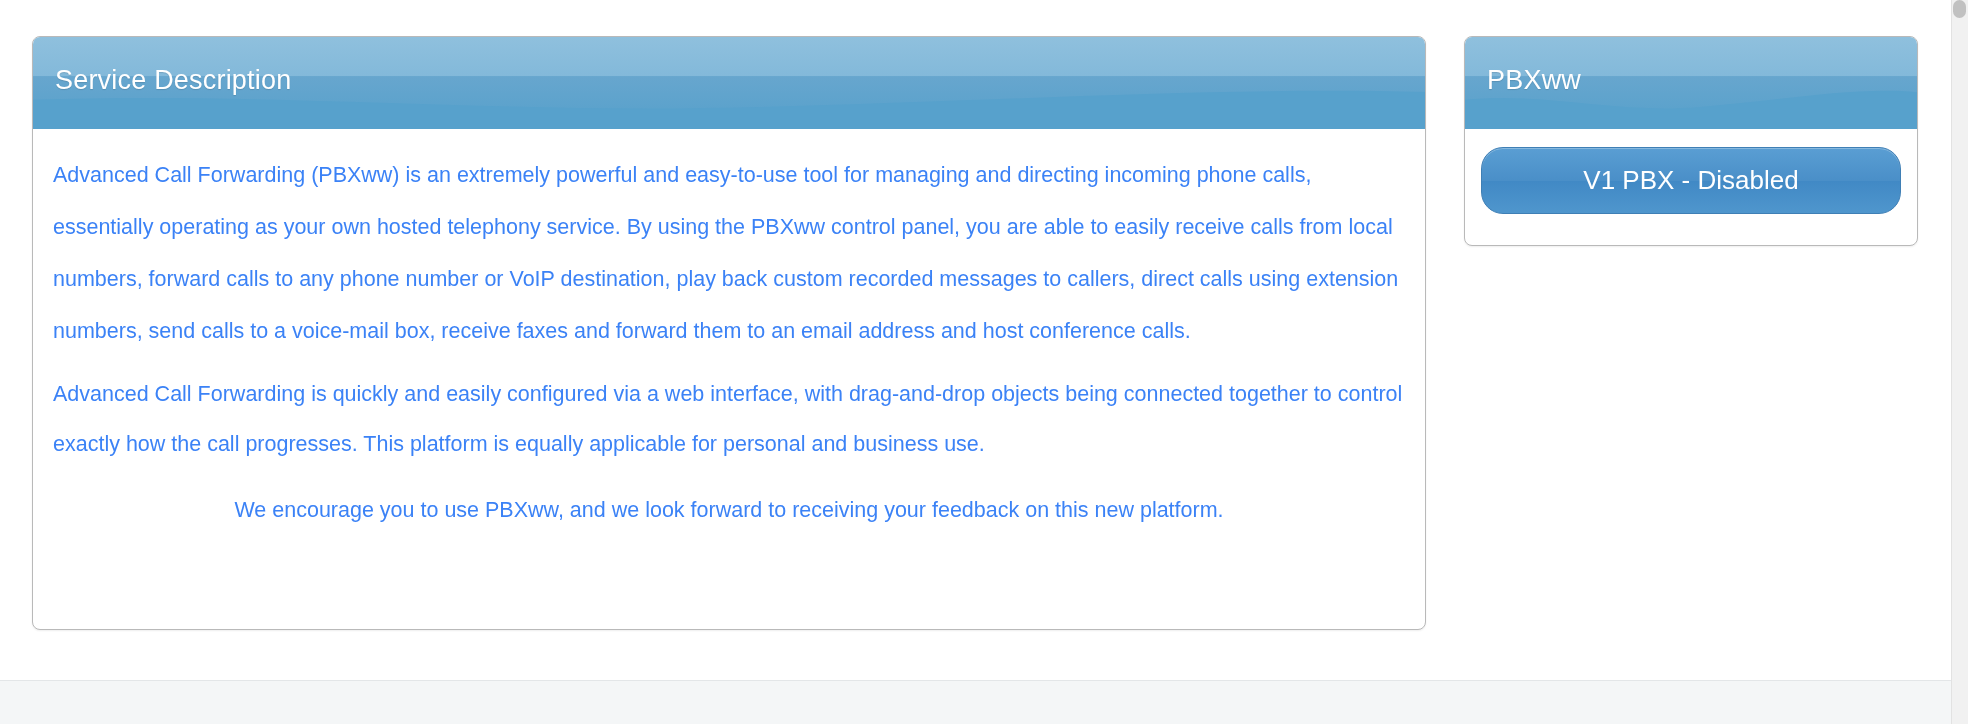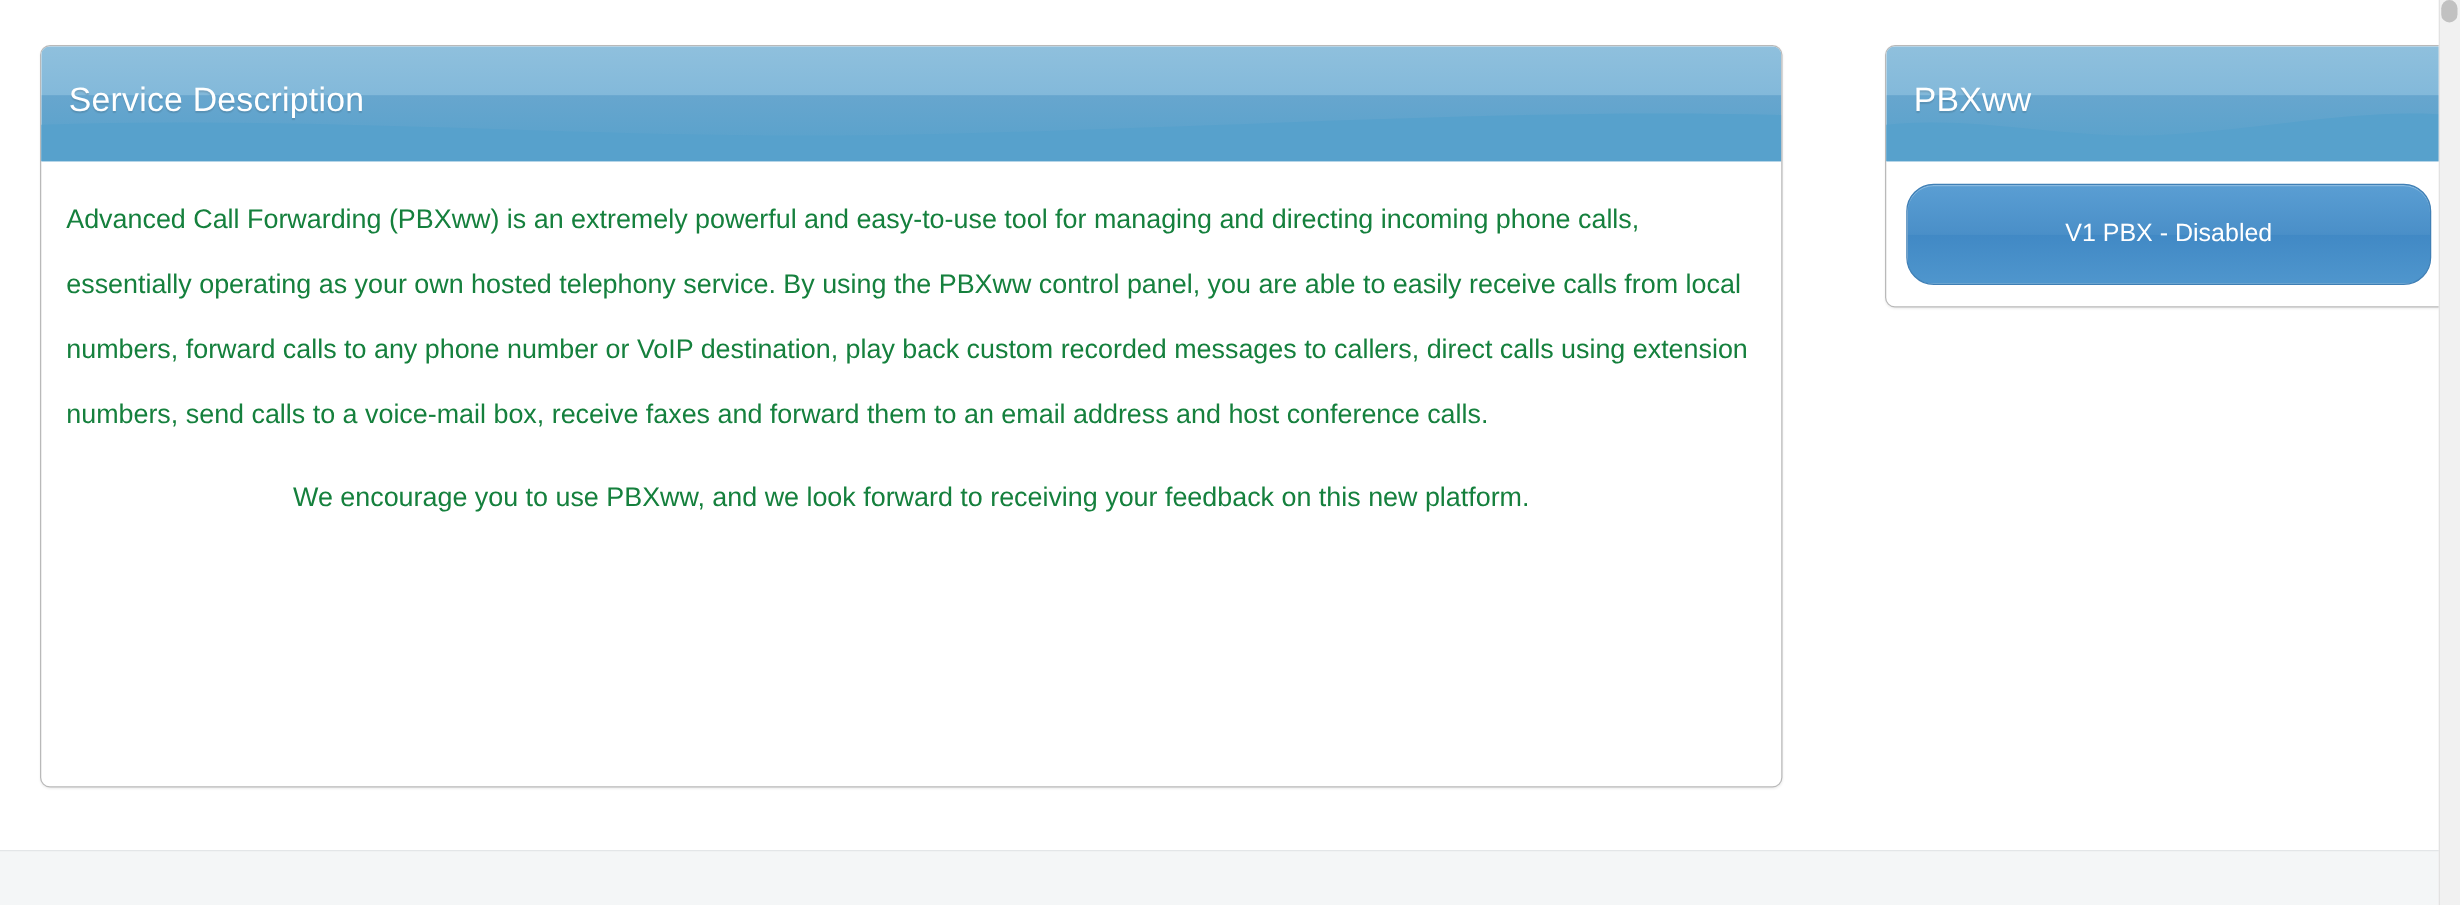--- a/index.html
+++ b/index.html
@@ -62,21 +62,21 @@
 
   
   #service-panel {
     left: 32px;
     top: 36px;
     width: 1392px;
     height: 592px;
   }
   
   #pbx-panel {
-    left: 1508px;
+    left: 1464px;
     top: 36px;
     width: 452px;
     height: 208px;
   }
 
   .panel-header {
     position: relative;
     height: 92px;
     background: linear-gradient(to bottom, #8fc0dd 0%, #83b9da 42%, #67a6ce 43%, #55a0cb 100%);
     overflow: hidden;
@@ -97,21 +97,21 @@
     padding: 30px 0 0 22px;
     letter-spacing: 0.2px;
     text-shadow: 0 1px 1px rgba(0,0,0,0.12);
   }
 
   .panel-body {
     padding: 20px 14px 10px 14px;
   }
 
   .para {
-    color: #15803d;
+    color: #3b82f6;
     font-size: 21.5px;
     line-height: 52px;
     margin: 0 0 0 0;
     padding: 0 6px;
   }
   .para + .para {
     margin-top: 12px;
   }
   #para-2, #para-3 {
     line-height: 50px;
@@ -122,26 +122,26 @@
   }
 
   
   #pbx-panel .panel-body {
     padding: 18px 16px 16px 16px;
   }
   .pill-button {
     display: block;
     width: 100%;
     box-sizing: border-box;
-    padding: 28px 10px;
+    padding: 17px 10px;
     border: 1px solid #3f7fb5;
     border-radius: 22px;
     background: linear-gradient(to bottom, #5a9ed3 0%, #4a8fc8 50%, #4189c5 51%, #4f96cd 100%);
     color: #ffffff;
-    font-size: 20px;
+    font-size: 26px;
     text-align: center;
     cursor: pointer;
     box-shadow: inset 0 1px 0 rgba(255,255,255,0.28);
     font-family: "Liberation Sans", sans-serif;
   }
 
   .footer-strip {
     position: absolute;
     left: 0;
     top: 680px;
@@ -160,20 +160,21 @@
 
     <div class="panel" id="service-panel">
       <div class="panel-header">
         <svg class="wave" viewBox="0 0 1000 60" preserveAspectRatio="none">
           <path d="M0,22 C180,6 330,34 520,26 C700,19 860,2 1000,14 L1000,60 L0,60 Z" fill="#57a1cc"></path>
         </svg>
         <div class="title">Service Description</div>
       </div>
       <div class="panel-body">
         <p class="para" id="para-1">Advanced Call Forwarding (PBXww) is an extremely powerful and easy-to-use tool for managing and directing incoming phone calls, essentially operating as your own hosted telephony service. By using the PBXww control panel, you are able to easily receive calls from local numbers, forward calls to any phone number or VoIP destination, play back custom recorded messages to callers, direct calls using extension numbers, send calls to a voice-mail box, receive faxes and forward them to an email address and host conference calls.</p>
+        <p class="para" id="para-2">Advanced Call Forwarding is quickly and easily configured via a web interface, with drag-and-drop objects being connected together to control exactly how the call progresses. This platform is equally applicable for personal and business use.</p>
         <p class="para" id="para-3">We encourage you to use PBXww, and we look forward to receiving your feedback on this new platform.</p>
       </div>
     </div>
 
     <div class="panel" id="pbx-panel">
       <div class="panel-header">
         <svg class="wave" viewBox="0 0 1000 60" preserveAspectRatio="none">
           <path d="M0,22 C180,6 330,34 520,26 C700,19 860,2 1000,14 L1000,60 L0,60 Z" fill="#57a1cc"></path>
         </svg>
         <div class="title">PBXww</div>

